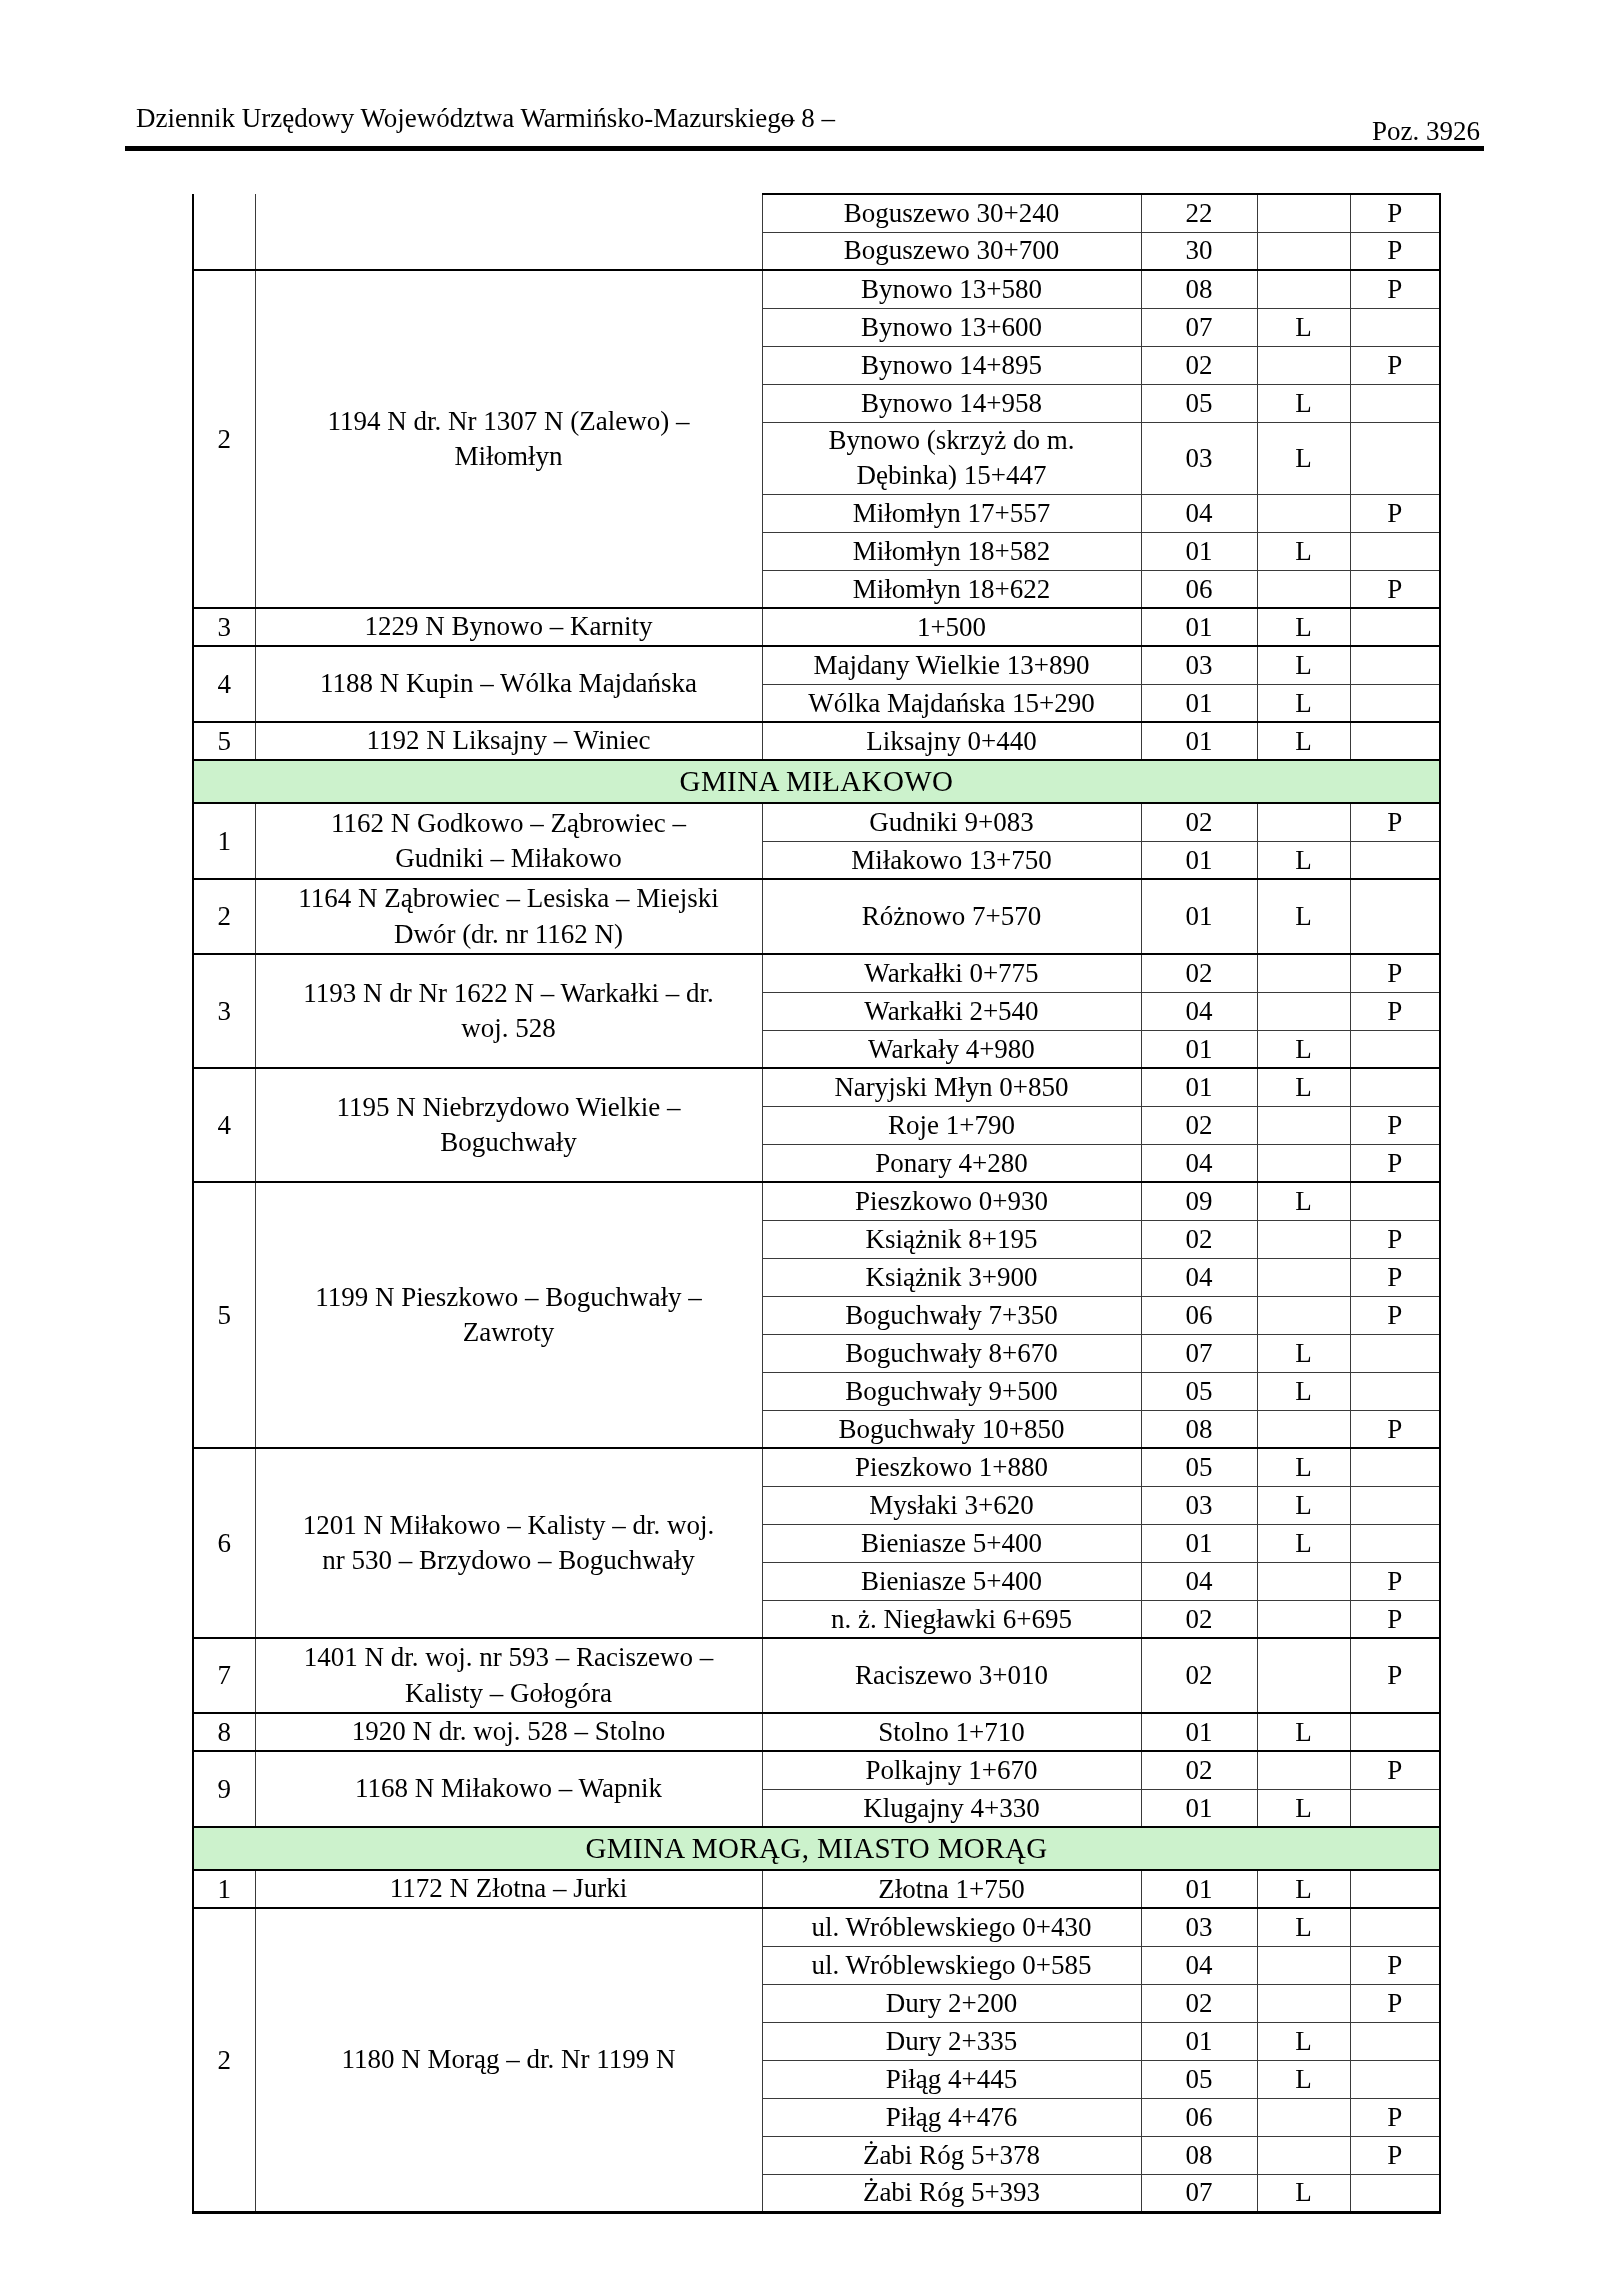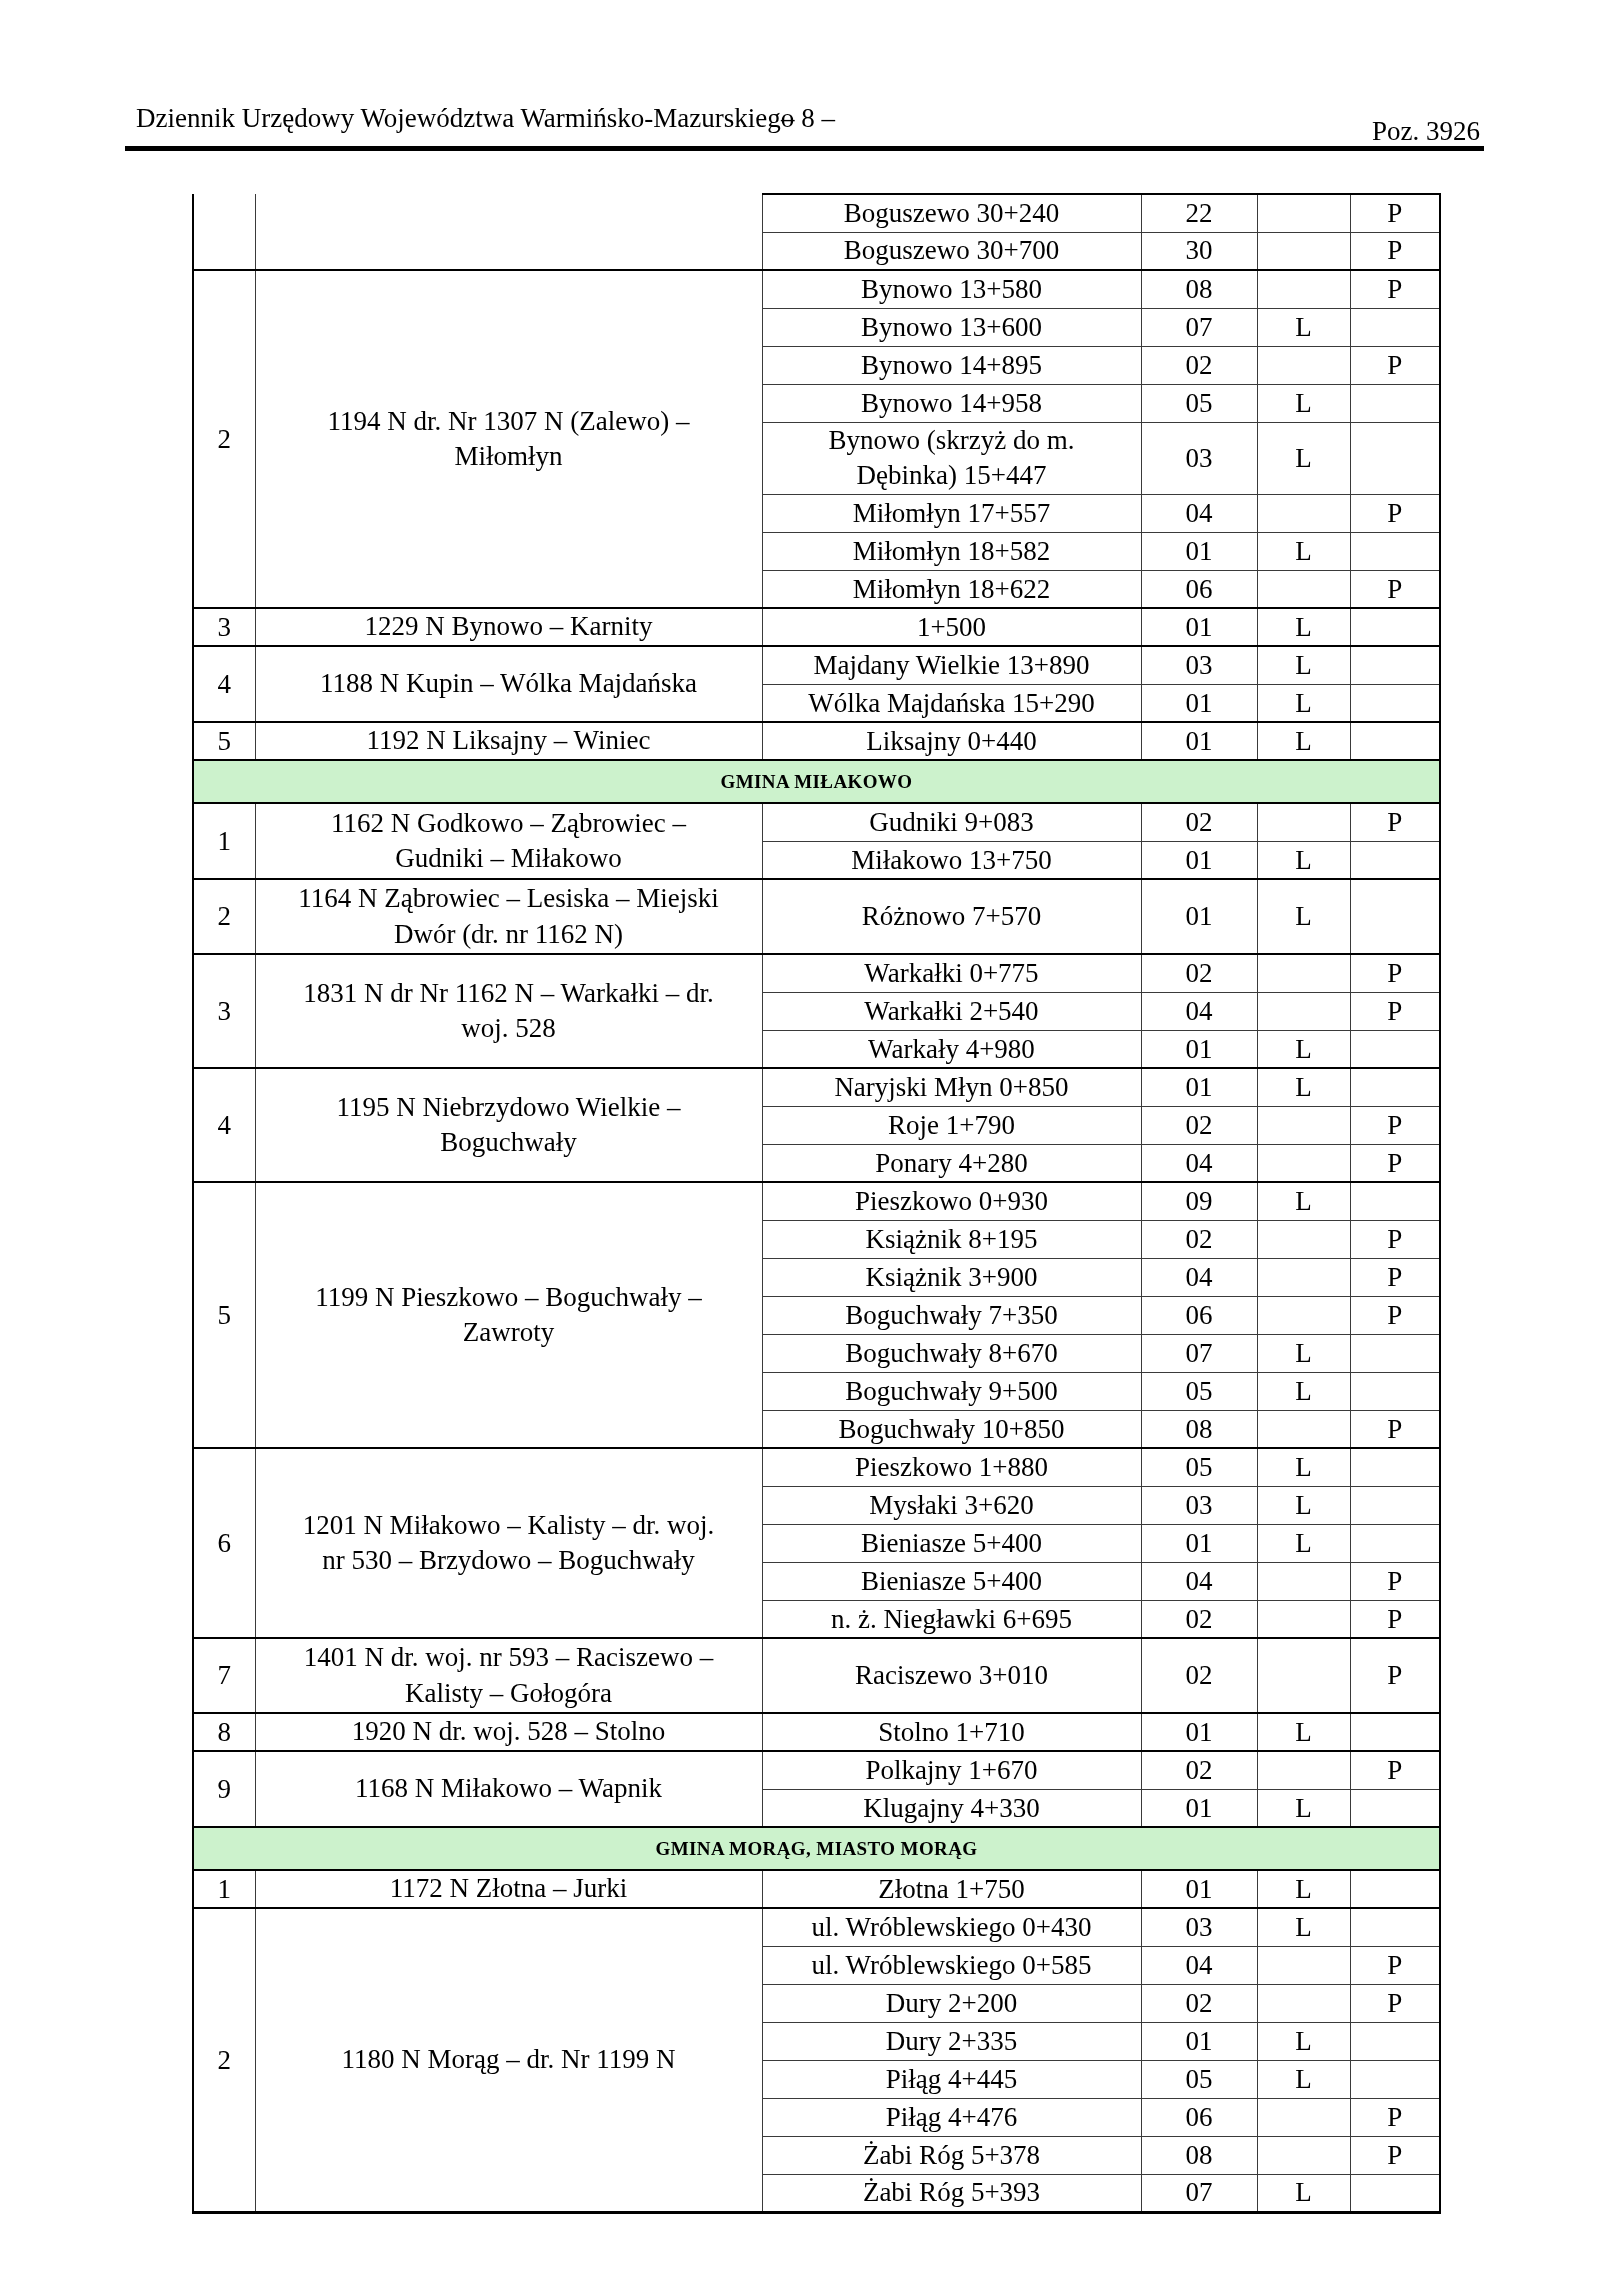--- a/index.html
+++ b/index.html
@@ -58,22 +58,22 @@
     padding: 0 3.6px;
     overflow: hidden;
   }
   tr.subrow  { height: 38px; }
   tr.twoline { height: 72px; margin-top: 40px; }
   tr.tall    { height: 75px; }
   tr.group-start td { border-top: 2.7px solid #000; }
   td.open-top { border-top: none !important; }
   tr.section-row td.section-header {
     background: var(--section-bg, #ccf2cc);
-    font-weight: bold;
-    font-size: 19px;
+    font-weight: normal;
+    font-size: 29px;
     height: 41px;
     border-top: 2.7px solid #000;
     border-bottom: 2.7px solid #000;
     letter-spacing: 0.4px;
   }
   td .line { line-height: 1.32; }
   td.v-top    { vertical-align: top; padding-top: 2.7px; }
   td.v-middle { vertical-align: middle; }
   td.v-bottom { vertical-align: bottom; padding-bottom: 4.5px; }
   td.v-low    { vertical-align: bottom; padding-bottom: 43px; }
@@ -234,21 +234,21 @@
             <div class="line">Dwór (dr. nr 1162 N)</div>
           </td>
           <td class="cell-bottom">Różnowo 7+570</td>
           <td class="cell-top">01</td>
           <td class="cell-top">L</td>
           <td class="cell-top"></td>
         </tr>
         <tr class="subrow group-start">
           <td class="v-top" rowspan="3">3</td>
           <td class="v-top" rowspan="3">
-            <div class="line">1831 N dr Nr 1162 N – Warkałki – dr.</div>
+            <div class="line">1193 N dr Nr 1622 N – Warkałki – dr.</div>
             <div class="line">woj. 528</div>
           </td>
           <td>Warkałki 0+775</td>
           <td>02</td>
           <td></td>
           <td>P</td>
         </tr>
         <tr class="subrow">
           <td>Warkałki 2+540</td>
           <td>04</td>

